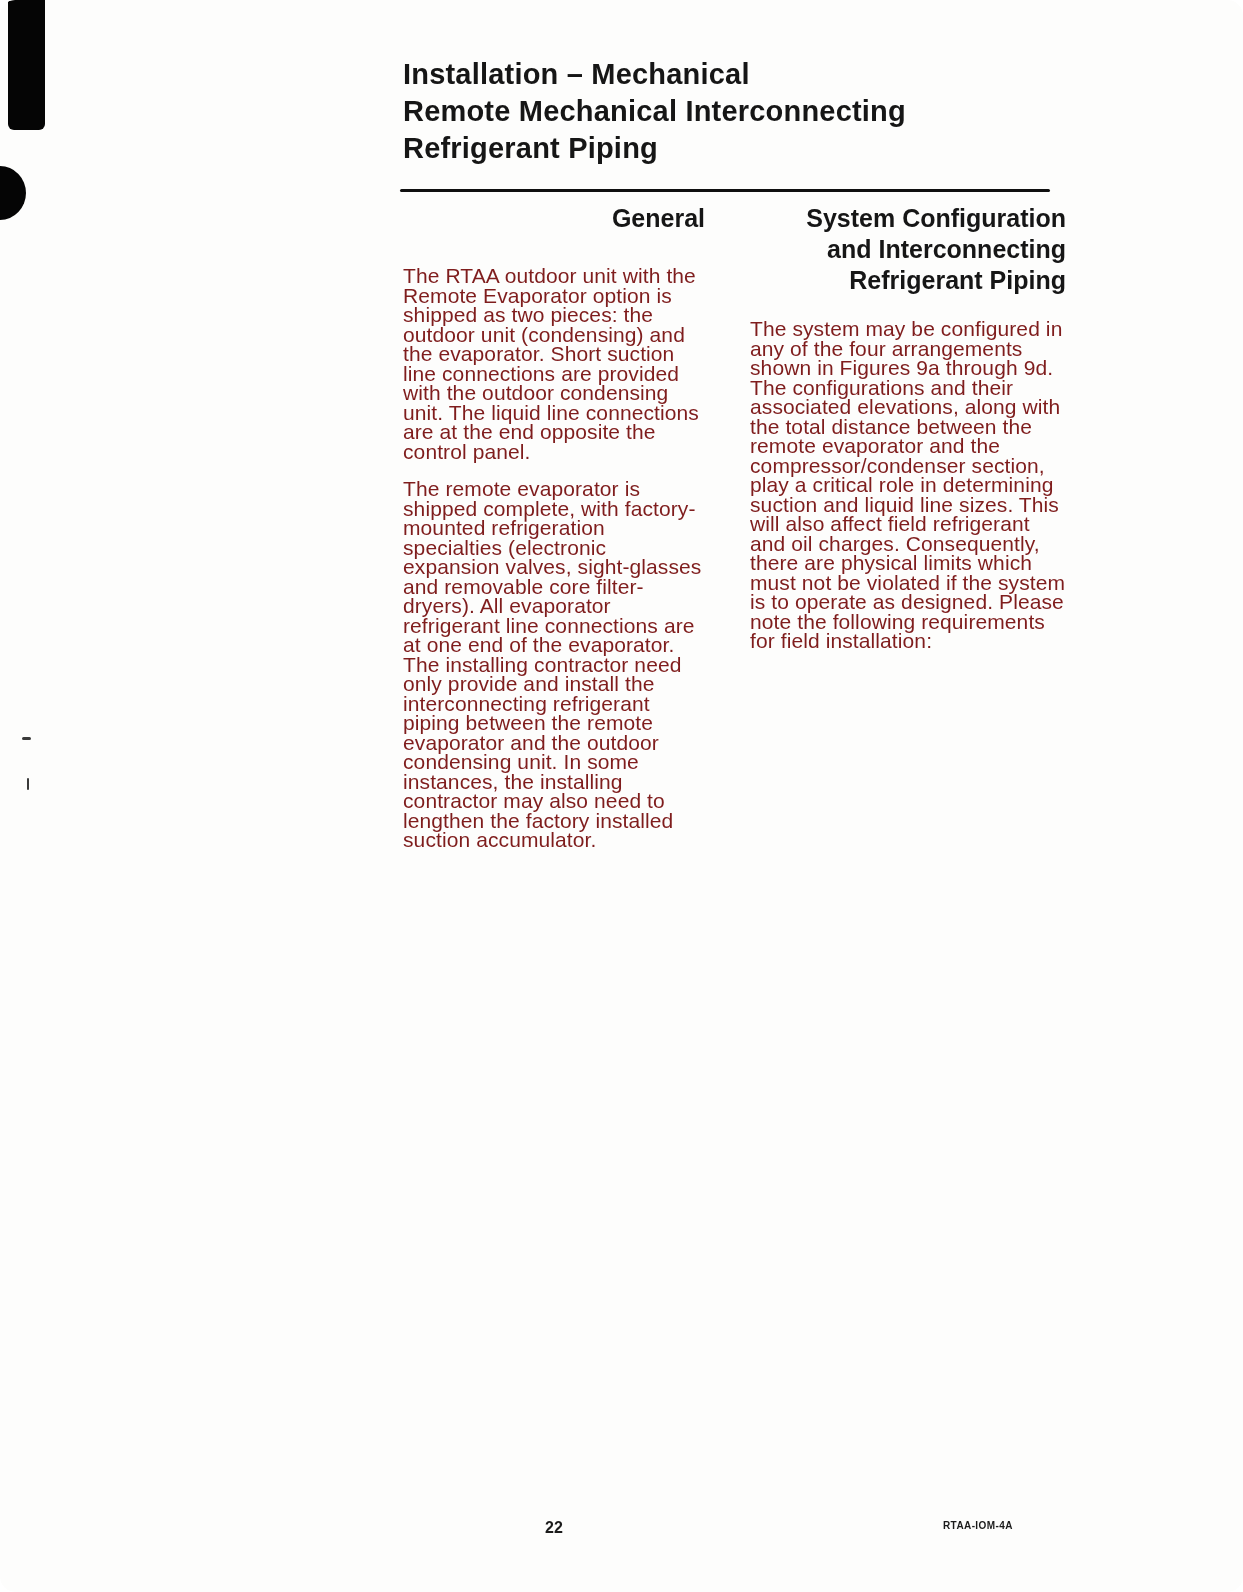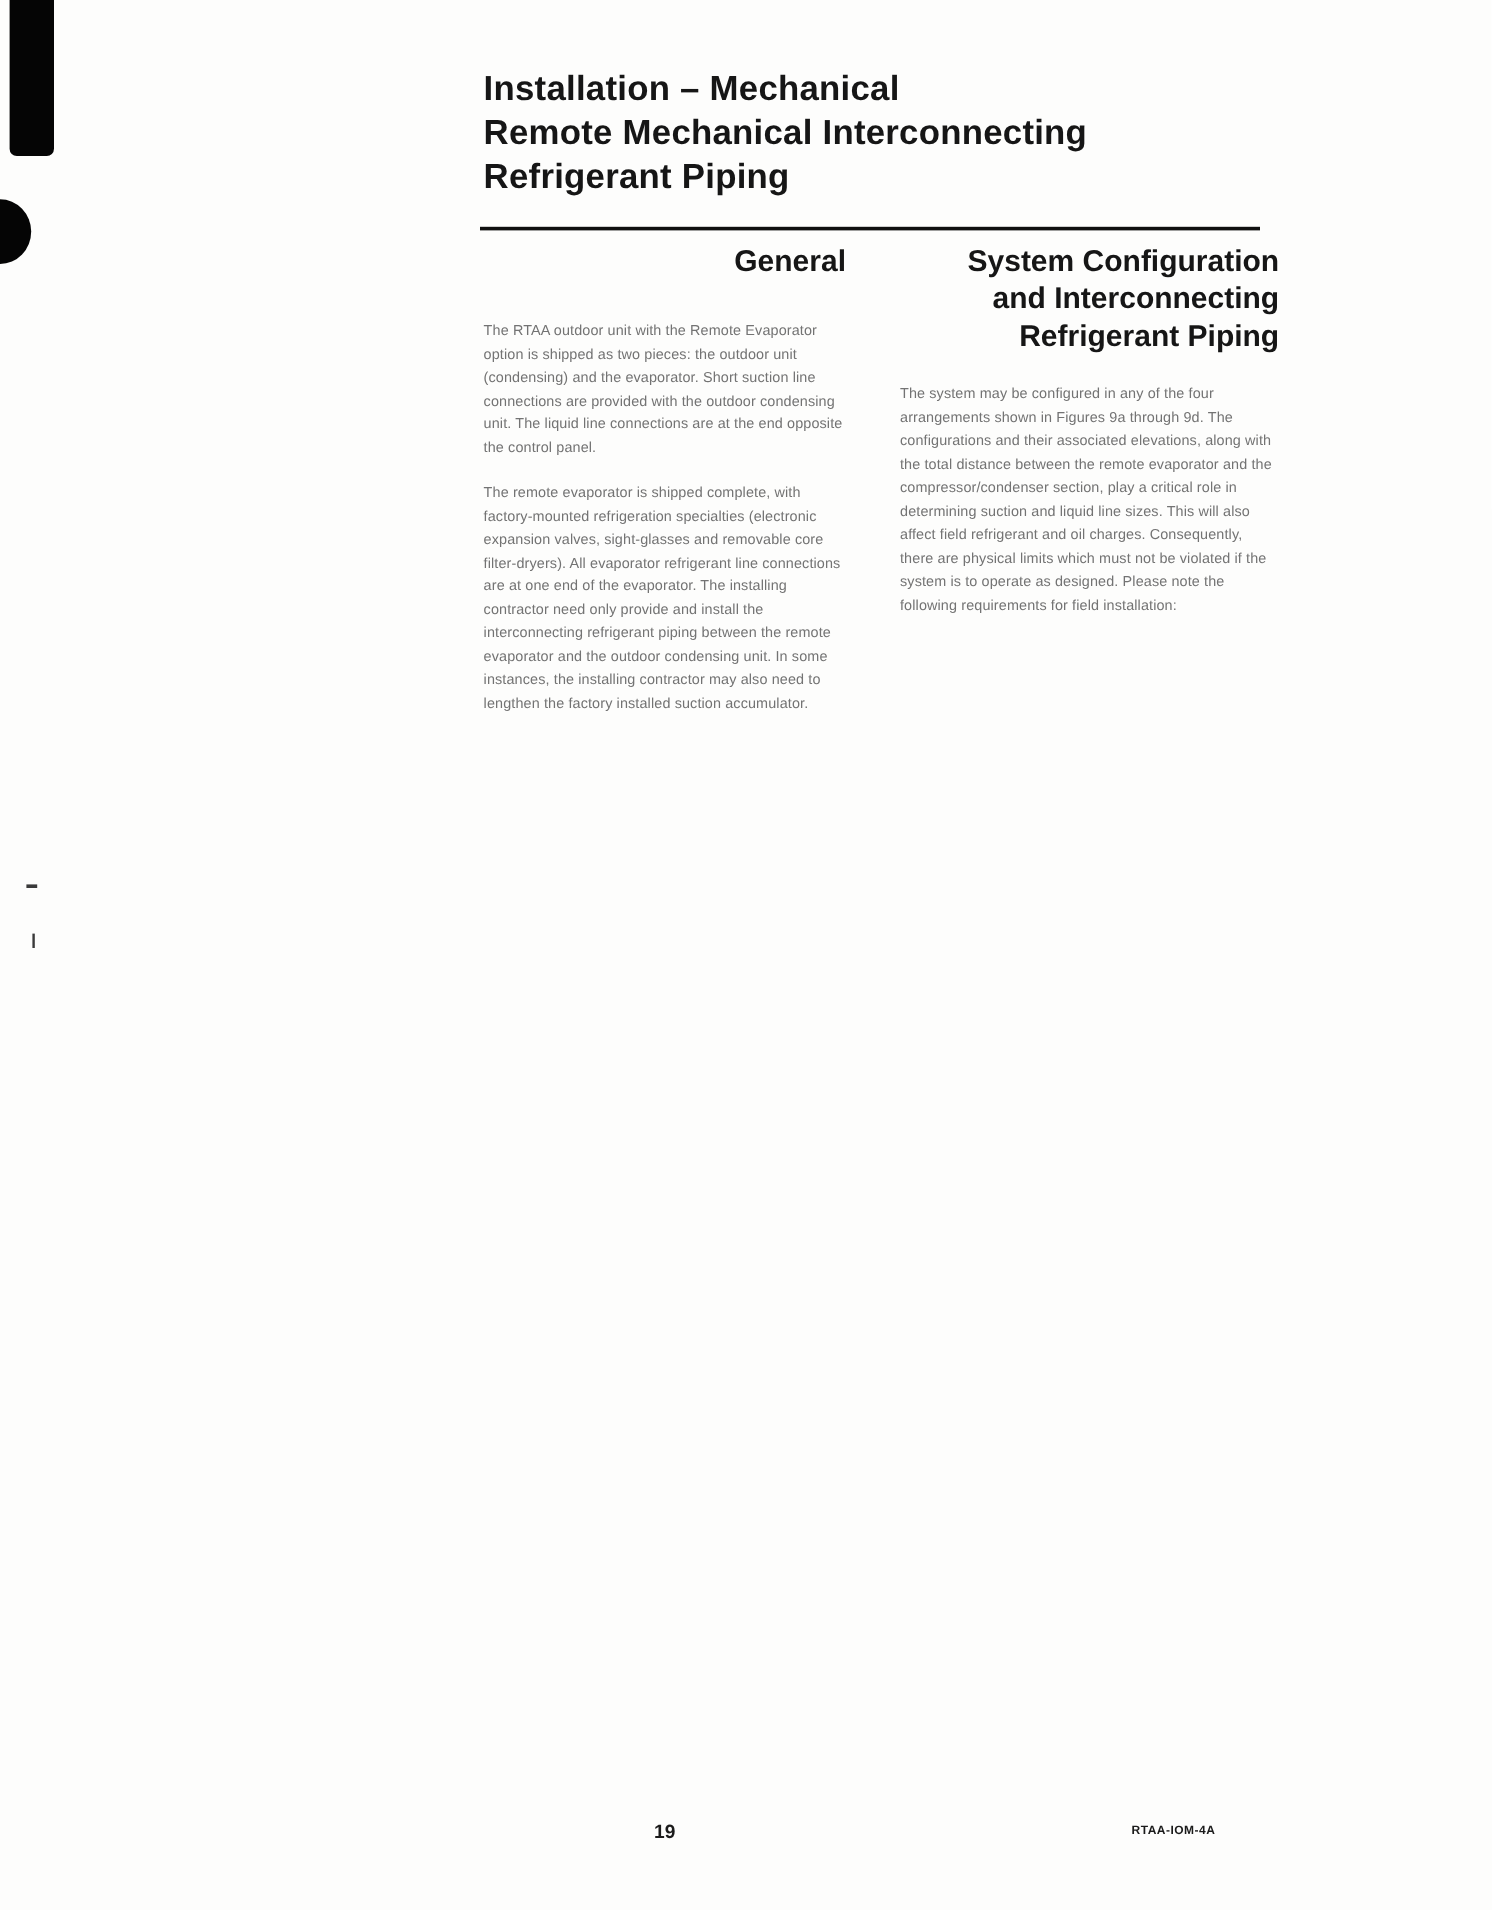--- a/index.html
+++ b/index.html
@@ -1,15 +1,15 @@
 <!DOCTYPE html>
 <html><head>
 <meta charset="utf-8">
 <style>
-  * { margin: 0; padding: 0; box-sizing: border-box; }
+  * { margin: 0; padding: 0; box-sizing: border-box; border-radius: 15px; }
   html, body { background: #ffffff; }
   .sheet {
     position: relative;
     width: 1243px;
     height: 1592px;
     background: #fdfdfc;
     font-family: "Liberation Sans", sans-serif;
     color: #1b1b1b;
     overflow: hidden;
   }
@@ -70,23 +70,23 @@
     font-size: 25px;
     font-weight: bold;
     line-height: 31px;
     color: #161616;
     text-align: right;
   }
   .col-left .section-heading { margin-bottom: 32px; }
   .col-right .section-heading { margin-bottom: 23px; }
 
   .body-text {
-    font-size: 12px;
+    font-size: 21px;
     line-height: 19.5px;
-    color: #737373;
+    color: #7f1d1d;
     letter-spacing: 0.1px;
   }
   .body-text + .body-text { margin-top: 18px; }
 
   
   .page-number {
     position: absolute;
     left: 545px; top: 1519px;
     font-size: 16px;
     font-weight: bold;
@@ -127,16 +127,16 @@
 
   <section class="col col-right">
     <h2 class="section-heading">
       <div>System Configuration</div>
       <div>and Interconnecting</div>
       <div>Refrigerant Piping</div>
     </h2>
     <p class="body-text">The system may be configured in any of the four arrangements shown in Figures 9a through 9d. The configurations and their associated elevations, along with the total distance between the remote evaporator and the compressor/condenser section, play a critical role in determining suction and liquid line sizes. This will also affect field refrigerant and oil charges. Consequently, there are physical limits which must not be violated if the system is to operate as designed. Please note the following requirements for field installation:</p>
   </section>
 
-  <span class="page-number">19</span>
+  <span class="page-number">22</span>
   <span class="doc-code">RTAA-IOM-4A</span>
 
 </div>
 
 </body></html>

